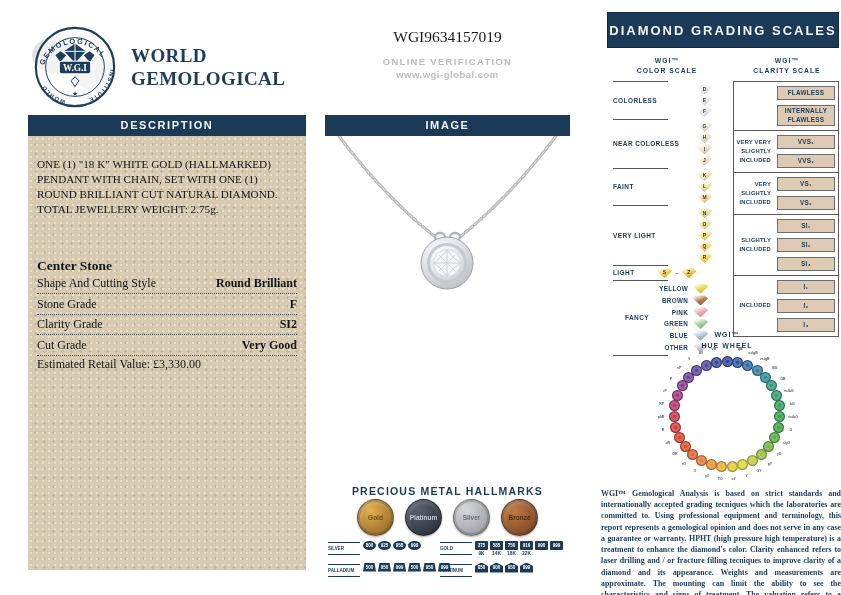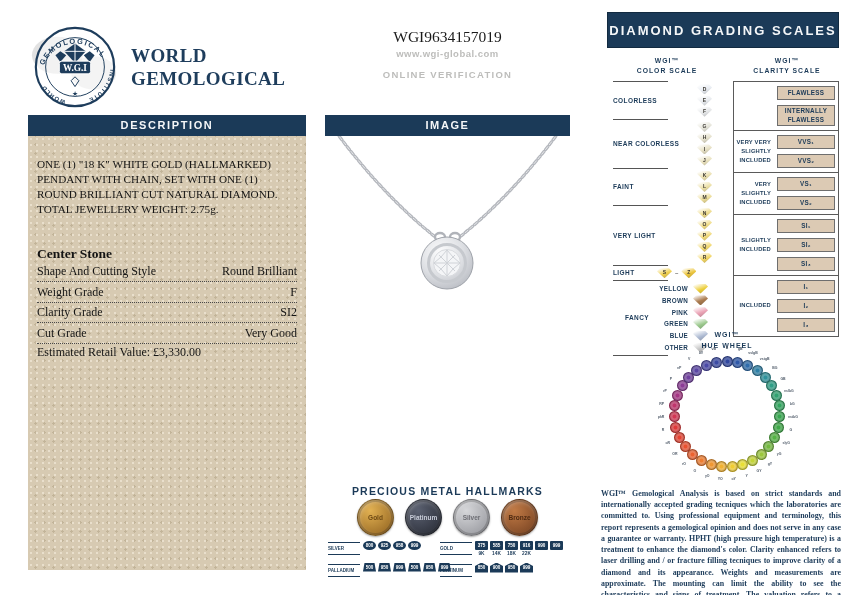--- a/index.html
+++ b/index.html
@@ -17,24 +17,24 @@
     line-height:1.22;color:#1e3d5c;letter-spacing:.4px;}
   #desc-banner{position:absolute;top:115px;left:0;width:278px;height:21px;line-height:21px;
     font-size:11px;letter-spacing:1.6px;}
   #desc-panel{position:absolute;top:136px;left:0;width:278px;height:434px;
     background-color:#d7cab2;
     background-image:radial-gradient(#e9dfcc 1px,transparent 1.4px),
                      radial-gradient(#c2b499 1px,transparent 1.4px);
     background-size:6px 6px,9px 9px;background-position:0 0,3px 4px;
     padding:10px 9px;font-family:"Liberation Serif",serif;color:#141414;}
   .desc-par{font-size:11.2px;line-height:1.33;}
-  .cs-heading{font-size:13.5px;font-weight:bold;margin-top:29px;}
+  .cs-heading{font-size:13.5px;font-weight:bold;margin-top:41px;}
   .spec-row{display:flex;justify-content:space-between;font-size:12px;
     padding:2.5px 0 2px;border-bottom:1.5px dotted #4a4a4a;}
-  .spec-value{font-weight:normal;}
+  .spec-value{font-weight:bold;}
   .comments-heading{font-size:12.5px;font-weight:bold;margin-top:38px;}
   .comments-value{font-size:12px;margin-top:1px;}
 
   
   #cert-head{position:absolute;left:325px;top:26px;width:245px;text-align:center;}
   #cert-label{font-size:9.5px;font-weight:bold;color:#1b3a58;letter-spacing:.6px;}
   #cert-number{font-family:"Liberation Serif",serif;font-size:15.5px;color:#1a1a1a;margin-top:2px;}
   #cert-date{font-family:"Liberation Serif",serif;font-size:11px;margin-top:1px;color:#1a1a1a;}
   #online-verif{font-size:9.5px;font-weight:bold;color:#bdbdbb;letter-spacing:1.3px;margin-top:10px;}
   #website{font-size:9.5px;font-weight:bold;color:#bdbdbb;letter-spacing:.5px;margin-top:2px;}
@@ -164,40 +164,40 @@
 
     <div id="desc-panel">
       <p class="desc-par">ONE (1) "18 K" WHITE GOLD (HALLMARKED) PENDANT WITH CHAIN, SET WITH ONE (1) ROUND BRILLIANT CUT NATURAL DIAMOND. TOTAL JEWELLERY WEIGHT: 2.75g.</p>
       <div class="cs-heading">Center Stone</div>
       <div id="spec-rows">
           <div class="spec-row">
             <span class="spec-label">Shape And Cutting Style</span>
             <span class="spec-value">Round Brilliant</span>
           </div>
           <div class="spec-row">
-            <span class="spec-label">Weight Grade</span>
+            <span class="spec-label">Stone Grade</span>
             <span class="spec-value">F</span>
           </div>
           <div class="spec-row">
             <span class="spec-label">Clarity Grade</span>
             <span class="spec-value">SI2</span>
           </div>
           <div class="spec-row">
             <span class="spec-label">Cut Grade</span>
             <span class="spec-value">Very Good</span>
           </div>
         </div>
       <div class="comments-value">Estimated Retail Value: £3,330.00</div>
     </div>
   </div>
 
   <div id="cert-head">
     <div id="cert-number">WGI9634157019</div>
+    <div id="online-verif">ONLINE VERIFICATION</div>
     <div id="website">www.wgi-global.com</div>
-    <div id="online-verif">ONLINE VERIFICATION</div>
   </div>
 
   <div id="image-banner" class="banner">IMAGE</div>
 
   <svg id="necklace" viewBox="0 0 235 172">
     <defs>
       <radialGradient id="silverG" cx="38%" cy="30%" r="80%">
         <stop offset="0" stop-color="#fdfdfe"></stop>
         <stop offset=".55" stop-color="#dddfe3"></stop>
         <stop offset="1" stop-color="#b6b9c0"></stop>

